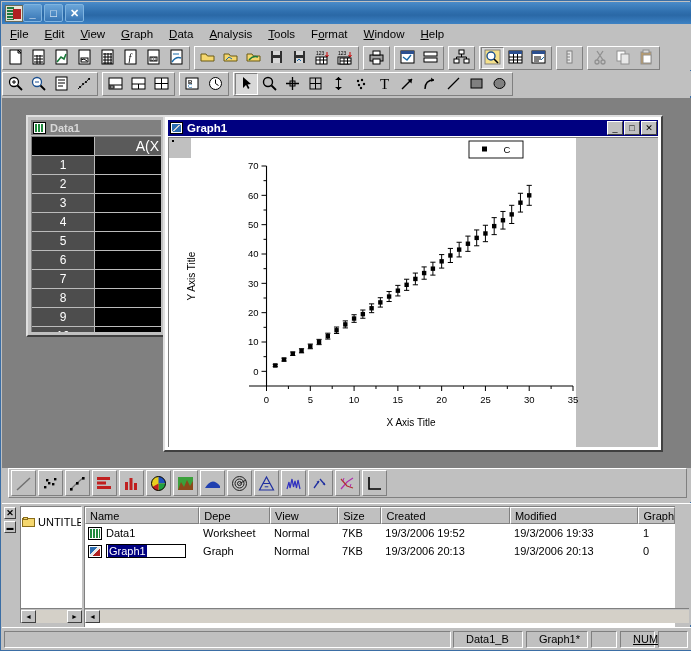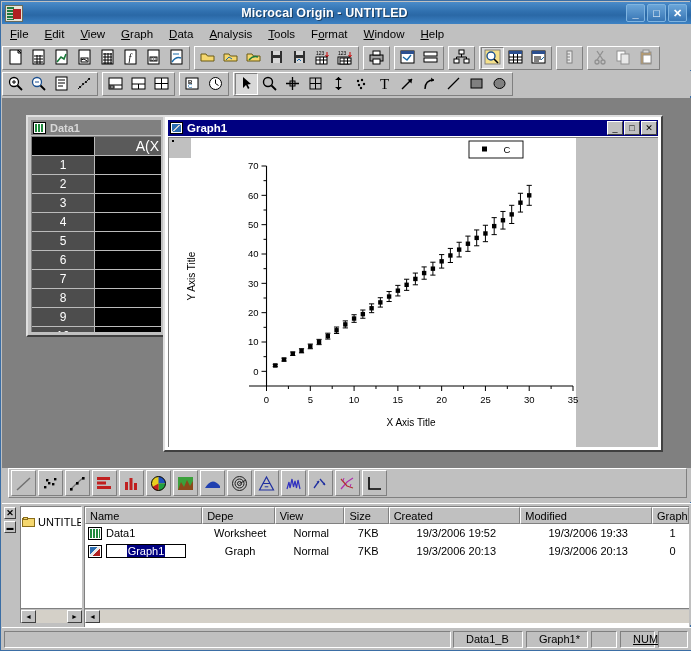--- a/index.html
+++ b/index.html
@@ -120,22 +120,22 @@
     margin-top:2px;}
   .pe-tree{position:absolute;left:18px;top:2px;width:62px;height:116px;background:#fff;
     border-left:1px solid #808080;border-top:1px solid #808080;
     border-right:1px solid #fff;border-bottom:1px solid #fff;box-sizing:border-box;overflow:hidden;}
   .tree-row{display:flex;align-items:flex-end;gap:2px;padding:9px 0 0 1px;font-size:11px;}
   .folder{width:14px;height:11px;position:relative;flex:none;}
   .folder::before{content:"";position:absolute;left:0;top:1px;width:13px;height:9px;
     background:#f5d76e;border:1px solid #8a6d1a;box-sizing:border-box;}
   .folder::after{content:"";position:absolute;left:1px;top:0px;width:5px;height:3px;
     background:#f5d76e;border:1px solid #8a6d1a;box-sizing:border-box;}
-  .pe-list{position:absolute;left:82px;top:2px;right:2px;height:129px;background:#fff;
-    border-left:1px solid #808080;border-top:1px solid #808080;box-sizing:border-box;overflow:hidden;text-align:center;}
+  .pe-list{position:absolute;left:82px;top:2px;right:16px;height:129px;background:#fff;
+    border-left:1px solid #808080;border-top:1px solid #808080;box-sizing:border-box;overflow:hidden;}
   .lv-head{display:flex;height:17px;background:#c0c0c0;}
   .lv-h{border-left:1px solid #fff;border-top:1px solid #fff;
     border-right:1px solid #808080;border-bottom:1px solid #808080;
     font-size:11px;display:flex;align-items:center;padding-left:4px;box-sizing:border-box;
     background:#c0c0c0;}
   .lv-row{display:flex;height:18px;align-items:center;font-size:11px;}
   .lv-c{padding-left:4px;box-sizing:border-box;overflow:hidden;white-space:nowrap;}
   .lv-icon-ws{width:14px;height:13px;background:#fff;border:1px solid #000;box-sizing:border-box;
     position:relative;overflow:hidden;margin-left:3px;flex:none;}
   .lv-icon-ws::before{content:"";position:absolute;inset:1px;
@@ -167,21 +167,20 @@
     border-right:1px solid #fff;border-bottom:1px solid #fff;box-sizing:border-box;
     font-size:11px;display:flex;align-items:center;padding-left:12px;}
 </style>
 </head>
 <body>
 
 <div class="app">
 
   <div class="titlebar">
     <div class="title-icon"></div>
-    <div class="title-text">Microcal Origin - UNTITLED</div>
     <div class="tb-btns">
       <div class="tb-btn">_</div>
       <div class="tb-btn">□</div>
       <div class="tb-btn">✕</div>
     </div>
   </div>
 
   <div class="menubar">
     <div class="menu-item"><u>F</u>ile</div>
     <div class="menu-item"><u>E</u>dit</div>

